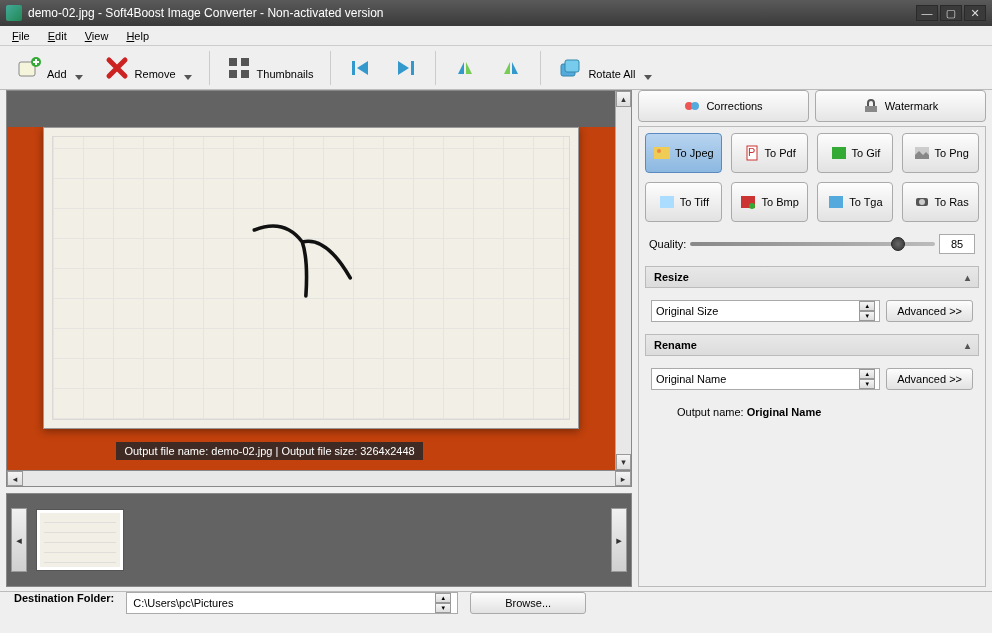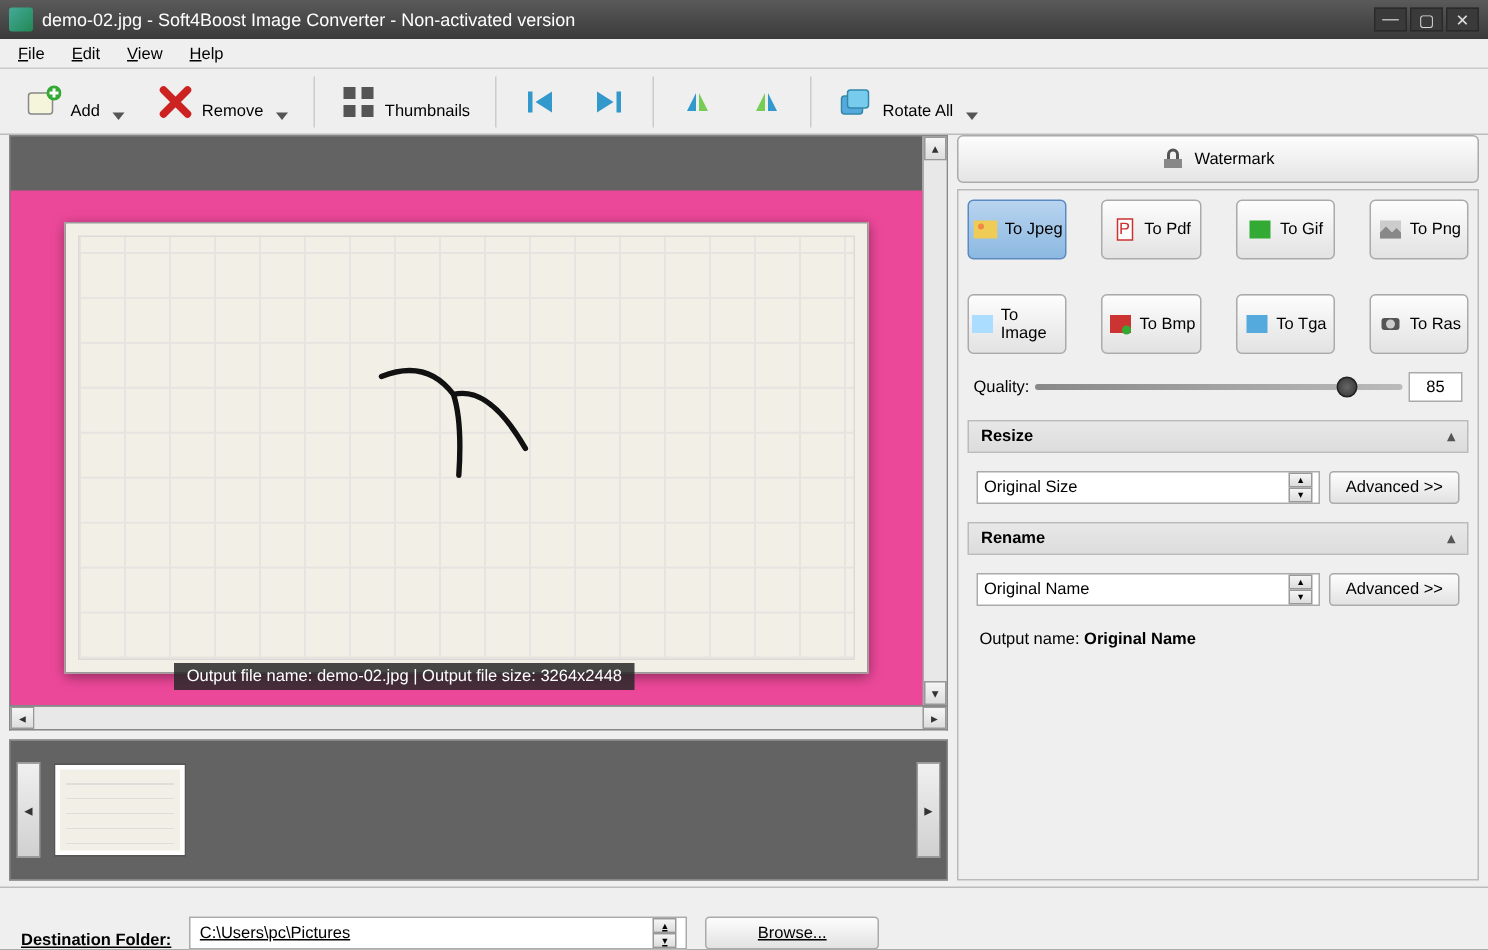--- a/index.html
+++ b/index.html
@@ -14,61 +14,61 @@
 .menuitem { padding: 2px 8px; cursor: pointer; }
 .menuitem u { text-decoration: underline; }
 .toolbar { height: 44px; background: #efefef; display: flex; align-items: center; padding: 4px 8px; gap: 4px; border-bottom: 1px solid #bbb; }
 .tbtn { display: flex; align-items: flex-end; gap: 6px; padding: 4px 8px; cursor: pointer; border: 1px solid transparent; border-radius: 3px; }
 .tbtn .ico { width: 24px; height: 24px; display: flex; align-items: center; justify-content: center; }
 .tsep { width: 1px; height: 34px; background: #ccc; margin: 0 4px; }
 .drop { width: 0; height: 0; border-left: 4px solid transparent; border-right: 4px solid transparent; border-top: 5px solid #555; margin-left: 2px; }
 .content { flex: 1; display: flex; padding: 0 6px 4px 6px; gap: 6px; min-height: 0; }
 .leftcol { flex: 1; display: flex; flex-direction: column; min-width: 0; gap: 6px; }
 .preview { flex: 1; background: #636363; border: 1px solid #888; position: relative; display: flex; min-height: 0; }
-.preview-body { flex: 1; background: #ec4899; display: flex; align-items: center; justify-content: center; position: relative; overflow: hidden; margin-top: 36px; }
+.preview-body { flex: 1; background: #c2410c; display: flex; align-items: flex-start; justify-content: center; position: relative; overflow: hidden; margin-top: 36px; }
 .preview-vscroll { width: 16px; background: #e0e0e0; border-left: 1px solid #aaa; display: flex; flex-direction: column; }
 .sb-btn { height: 16px; background: linear-gradient(#f5f5f5,#ddd); border: 1px solid #999; display:flex; align-items:center; justify-content:center; font-size:9px; color:#333; }
 .sb-track { flex:1; background:#e8e8e8; }
 .preview-hscroll { height: 16px; background: #e0e0e0; display: flex; border: 1px solid #888; border-top: none; }
 .sb-hbtn { width: 16px; background: linear-gradient(#f5f5f5,#ddd); border: 1px solid #999; display:flex;align-items:center;justify-content:center;font-size:9px;color:#333; }
 .sb-htrack { flex:1; background:#e8e8e8; }
 .imageplaceholder { background: #f2efe6; width: 88%; height: 88%; position: relative; border: 1px solid #999; box-shadow: 0 2px 8px rgba(0,0,0,0.4); }
 .imageplaceholder::before { content:""; position:absolute; inset:8px; border:1px solid #ccc; background: repeating-linear-gradient(0deg,#ddd,#ddd 1px,transparent 1px,transparent 30px), repeating-linear-gradient(90deg,#ddd,#ddd 1px,transparent 1px,transparent 30px); opacity:0.6; }
 .imageplaceholder .scribble { position:absolute; top:28%; left:32%; width:35%; height:40%; }
 .overlay-info { position: absolute; bottom: 10px; left: 18%; background: rgba(40,40,40,0.85); color: #fff; padding: 3px 8px; font-size: 11px; }
 .thumbstrip { height: 94px; background: #636363; border: 1px solid #888; display: flex; align-items: center; padding: 0 4px; gap: 6px; }
 .thumb-nav { width: 16px; height: 64px; background: linear-gradient(#f0f0f0,#d0d0d0); border: 1px solid #999; display:flex;align-items:center;justify-content:center; color:#333; }
 .thumb-body { flex:1; display:flex; align-items:center; gap:8px; padding:4px; }
 .thumb { width: 86px; height: 60px; background: #f2efe6; border: 3px solid #fff; box-shadow: 0 0 0 1px #555; position:relative; }
 .thumb::before { content:""; position:absolute; inset:4px; background: repeating-linear-gradient(0deg,#ccc,#ccc 1px,transparent 1px,transparent 10px); opacity:0.5; }
 .rightcol { width: 348px; display: flex; flex-direction: column; }
 .tabs { display: flex; gap: 6px; margin-bottom: 4px; }
 .tab { flex:1; height: 32px; background: linear-gradient(#fdfdfd,#e5e5e5); border: 1px solid #aaa; border-radius: 4px; display: flex; align-items: center; justify-content: center; gap: 6px; cursor: pointer; font-size:11px; }
 .tab.active { background: linear-gradient(#fff,#f0f0f0); border-color: #888; }
 .panel { flex: 1; background: #efefef; border: 1px solid #bbb; padding: 6px; display:flex; flex-direction:column; gap:6px; overflow:hidden; }
-.fmt-grid { display: grid; grid-template-columns: repeat(4, 1fr); gap: 23px; }
+.fmt-grid { display: grid; grid-template-columns: repeat(4, 1fr); gap: 9px; }
 .fmt-btn { height: 40px; background: linear-gradient(#fdfdfd,#e2e2e2); border: 1px solid #aaa; border-radius: 4px; display: flex; align-items: center; justify-content: center; gap: 4px; cursor: pointer; font-size: 11px; }
 .fmt-btn.active { background: linear-gradient(#b8d4f0,#8cb8e0); border-color: #5a8ac0; }
 .fmt-ico { width: 18px; height: 18px; display:flex; align-items:center; justify-content:center; }
 .quality-row { display: flex; align-items: center; gap: 4px; padding: 6px 4px; }
 .slider { flex: 1; height: 4px; background: linear-gradient(90deg,#888,#bbb); border-radius: 2px; position: relative; }
 .slider-thumb { position: absolute; top: -5px; width: 14px; height: 14px; background: radial-gradient(#666,#333); border-radius: 50%; border:1px solid #222; }
 .qval { width: 36px; height: 20px; border: 1px solid #aaa; background: #fff; text-align: center; line-height: 18px; }
 .section-head { background: linear-gradient(#e8e8e8,#dcdcdc); border: 1px solid #bbb; padding: 4px 8px; font-weight: bold; display:flex; justify-content:space-between; align-items:center; }
 .section-body { padding: 6px; display:flex; gap:6px; align-items:flex-end; flex-wrap:wrap; }
 .combo { flex:1; height: 22px; border: 1px solid #aaa; background: #fff; display:flex; align-items:center; padding:0 4px; justify-content:space-between; }
 .spin { width:16px; display:flex; flex-direction:column; }
 .spin div { height:10px; border:1px solid #999; background:linear-gradient(#f5f5f5,#ddd); font-size:7px; display:flex;align-items:center;justify-content:center; }
 .advbtn { height: 22px; padding: 0 10px; background: linear-gradient(#fdfdfd,#e2e2e2); border: 1px solid #aaa; border-radius: 3px; cursor:pointer; display:flex;align-items:center; }
 .chev { font-size:10px; color:#555; }
-.bottombar { height: 42px; border-top: 1px solid #bbb; background:#efefef; display:flex; align-items:flex-end; padding: 0 14px; gap: 12px; text-decoration: underline; }
+.bottombar { height: 42px; border-top: 1px solid #bbb; background:#efefef; display:flex; align-items:flex-start; padding: 0 14px; gap: 12px; }
 .destlabel { font-weight: bold; }
 .destinput { flex: 0 0 332px; height: 22px; border:1px solid #aaa; background:#fff; display:flex; align-items:center; padding:0 6px; justify-content:space-between; }
 .browsebtn { height: 22px; padding: 0 34px; background: linear-gradient(#fdfdfd,#e2e2e2); border:1px solid #aaa; border-radius:3px; cursor:pointer; display:flex;align-items:center; }
-.outname { padding: 4px 8px; }
+.outname { padding: 4px 8px; margin-left: 24px; }
 svg { display:block; }
 </style>
 </head>
 <body>
 
 <div class="window">
   <div class="titlebar">
     <div class="icon-app"></div>
     <div class="title">demo-02.jpg - Soft4Boost Image Converter - Non-activated version</div>
     <div class="winbtns">
@@ -196,20 +196,29 @@
         </div>
         <div class="thumb-nav">▸</div>
       </div>
     </div>
 
     <div class="rightcol">
       <div class="tabs">
         <div class="tab">
           <span>
               <svg width="16" height="16">
+                <circle cx="5" cy="8" r="4" fill="#e55"></circle>
+                <circle cx="11" cy="8" r="4" fill="#5ad"></circle>
+              </svg>
+            </span>
+          <span>Corrections</span>
+        </div>
+        <div class="tab">
+          <span>
+              <svg width="16" height="16">
                 <rect x="2" y="8" width="12" height="6" fill="#888"></rect>
                 <path d="M5 8v-3a3 3 0 016 0v3" stroke="#555" fill="none" stroke-width="2"></path>
               </svg>
             </span>
           <span>Watermark</span>
         </div>
       </div>
 
       <div class="panel">
         <div class="fmt-grid">
@@ -247,21 +256,21 @@
                 </svg>
               </span>
               <span>To Png</span>
             </div>
           <div class="fmt-btn">
               <span class="fmt-ico">
                 <svg width="16" height="16">
                   <rect width="14" height="12" x="1" y="2" fill="#adf"></rect>
                 </svg>
               </span>
-              <span>To Image</span>
+              <span>To Tiff</span>
             </div>
           <div class="fmt-btn">
               <span class="fmt-ico">
                 <svg width="16" height="16">
                   <rect width="14" height="12" x="1" y="2" fill="#c33"></rect>
                   <circle cx="12" cy="12" r="3" fill="#3a3"></circle>
                 </svg>
               </span>
               <span>To Bmp</span>
             </div>

